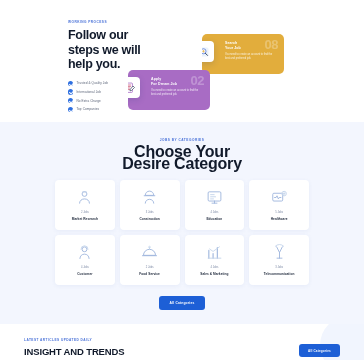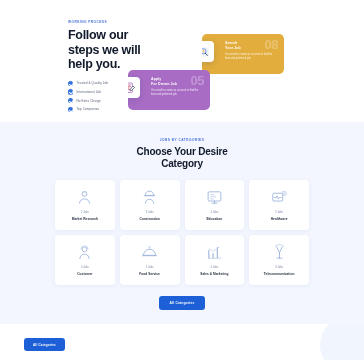--- a/index.html
+++ b/index.html
@@ -97,21 +97,21 @@
   .cat-section {
     background: #f3f6fe;
     padding: 16px 0 14px 0;
     text-align: center;
   }
   .cat-eyebrow {
     font-size: 3.2px; font-weight: 700; letter-spacing: .5px;
     color: #4a72d8; text-transform: uppercase; margin-bottom: 4px;
   }
   .cat-title {
-    font-size: 10px; line-height: 12px; font-weight: 700;
+    font-size: 16px; line-height: 12px; font-weight: 700;
     color: #111a2b; letter-spacing: -.2px;
     max-width: 120px; margin: 0 auto;
   }
   .cat-grid {
     margin: 10px auto 0 auto;
     width: 254px;
     display: grid;
     grid-template-columns: repeat(4, 1fr);
     gap: 5px;
   }
@@ -215,21 +215,21 @@
             <path d="M14.6 14.4L19 18.8" stroke="#2b3a55" stroke-width="1.8" stroke-linecap="round"></path>
             <path d="M9 10.5h4M11 8.5v4" stroke="#e2ad3c" stroke-width="1.3" stroke-linecap="round"></path>
           </svg>
         </div>
         <div class="s-title">Search</div>
         <div class="s-title">Your Job</div>
         <div class="s-desc">You need to create an account to find the best and preferred job.</div>
       </div>
 
       <div class="step-card card-3">
-        <div class="bignum">05</div>
+        <div class="bignum">02</div>
         <div class="step-icon">
           <svg width="12" height="12" viewBox="0 0 24 24" fill="none">
             <rect x="4" y="2" width="13" height="19" rx="2" fill="#f7f0fb" stroke="#a86cc4" stroke-width="1.4"></rect>
             <path d="M7 6h6M7 9h6M7 12h4M7 15h5" stroke="#d0566b" stroke-width="1.3" stroke-linecap="round"></path>
             <path d="M18 8l3 3-6 6-3 .6.6-3z" fill="#fff" stroke="#2b3a55" stroke-width="1.3" stroke-linejoin="round"></path>
           </svg>
         </div>
         <div class="s-title">Apply</div>
         <div class="s-title">For Dream Job</div>
         <div class="s-desc">You need to create an account to find the best and preferred job.</div>
@@ -329,15 +329,19 @@
     </div>
 
   </div>
 
   <button class="btn-primary">All Categories</button>
 </section>
 
 <section class="insight-section">
   <div class="insight-blob"></div>
   <div class="insight-row">
+    <div>
+      <div class="eyebrow">Latest Articles Updated Daily</div>
+      <h2 class="insight-title">INSIGHT AND TRENDS</h2>
+    </div>
     <button class="btn-small">All Categories</button>
   </div>
 </section>
 
 </body></html>

